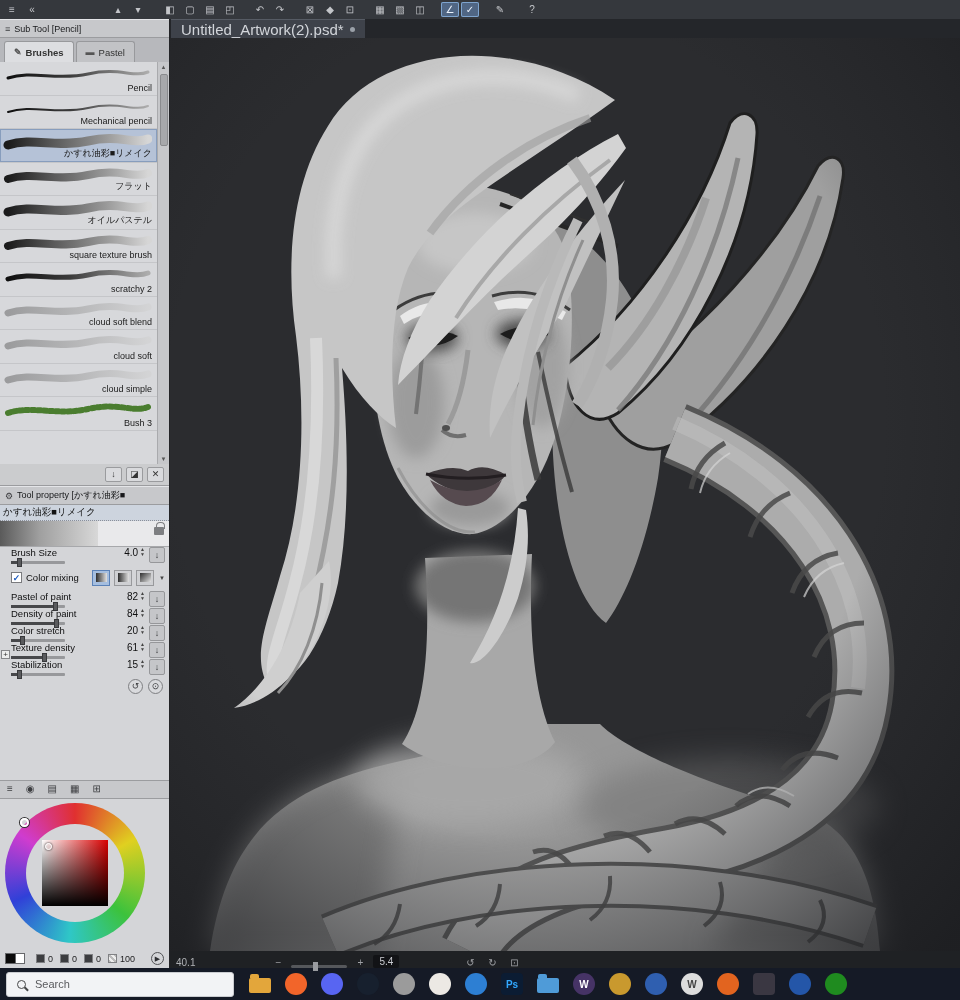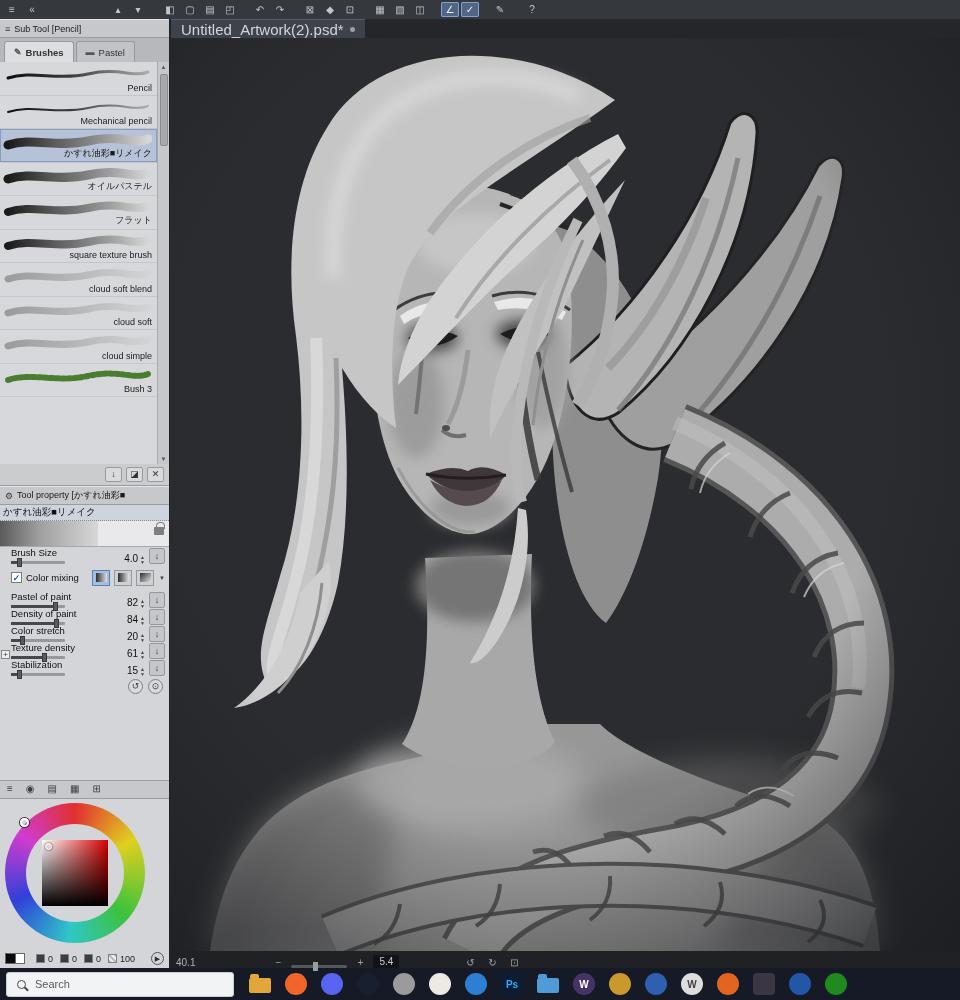--- a/index.html
+++ b/index.html
@@ -34,21 +34,21 @@
 
   .brush-actions{flex:0 0 22px;background:#cbccce;display:flex;justify-content:flex-end;align-items:center;gap:4px;padding:0 5px;border-bottom:1px solid #9b9c9f}
   .mini-icon{width:17px;height:15px;background:#d9dadd;border:1px solid #9a9b9e;border-radius:2px;font-size:9px;line-height:13px;text-align:center;color:#333}
 
   .cur-name{flex:0 0 16px;background:#cdd4de;font-size:9.5px;color:#111;padding:1px 3px;white-space:nowrap;overflow:hidden;border-bottom:1px dotted #8b8f99}
   .preview{flex:0 0 26px;background:#e9e9eb;position:relative;border-bottom:1px solid #a7a8ab}
   .preview .tex{position:absolute;left:0;top:0;bottom:0;width:58%;background:linear-gradient(to right,#5a5a5a,#9f9f9f 40%,#d8d8d8)}
   .lockbox{position:absolute;right:5px;top:6px;width:10px;height:8px;background:#7d7e81;border-radius:1px}
   .lockbox::before{content:'';position:absolute;left:1.5px;top:-5px;width:7px;height:6px;border:1.5px solid #7d7e81;border-bottom:none;border-radius:4px 4px 0 0}
 
-  .prop-row{flex:0 0 28px;display:flex;align-items:flex-end;padding:0 4px 0 11px;position:relative}
+  .prop-row{flex:0 0 28px;display:flex;align-items:flex-start;padding:0 4px 0 11px;position:relative}
   .prop-row .prop-expander{display:none;position:absolute;left:1px;top:8px;width:9px;height:9px;border:1px solid #86878a;background:#eceded;font-size:8px;line-height:7px;text-align:center;color:#333}
   .prop-row.expandable .prop-expander{display:block}
   .prop-left{flex:1;display:flex;flex-direction:column;gap:3px}
   .prop-label{font-size:9.5px;color:#0f0f10}
   .prop-track{width:54px;height:3px;background:#97989b;border-radius:1px;position:relative}
   .prop-fill{height:3px;background:#47484b}
   .prop-handle{position:absolute;top:-3px;width:5px;height:9px;background:#5a5b5e;border:1px solid #38393c}
   .prop-value{font-size:10px;color:#0f0f10;width:26px;text-align:right}
   .prop-spin{display:flex;flex-direction:column;margin-left:2px;gap:1px}
   .prop-spin i{font-style:normal;font-size:5px;line-height:4px;color:#444}
@@ -201,35 +201,41 @@
     <span class="brush-name">Mechanical pencil</span>
   </div>
             <div class="brush-row selected">
     <svg width="150" height="22">
       <path fill="none" stroke-linecap="round" d="M6 13 C 30 5, 55 16, 86 9 S 132 13, 146 7" stroke-width="9" stroke="url(#gTex)"></path>
     </svg>
     <span class="brush-name">かすれ油彩■リメイク</span>
   </div>
             <div class="brush-row">
     <svg width="150" height="22">
+      <path fill="none" stroke-linecap="round" d="M6 13 C 30 5, 55 16, 86 9 S 132 13, 146 7" stroke-width="8" stroke="url(#gTex)"></path>
+    </svg>
+    <span class="brush-name">フラット</span>
+  </div>
+            <div class="brush-row">
+    <svg width="150" height="22">
       <path fill="none" stroke-linecap="round" d="M6 13 C 30 5, 55 16, 86 9 S 132 13, 146 7" stroke-width="9" stroke="url(#gTex)"></path>
     </svg>
     <span class="brush-name">オイルパステル</span>
   </div>
             <div class="brush-row">
     <svg width="150" height="22">
       <path fill="none" stroke-linecap="round" d="M6 13 C 30 5, 55 16, 86 9 S 132 13, 146 7" stroke-width="8" stroke="url(#gTex)"></path>
     </svg>
-    <span class="brush-name">フラット</span>
-  </div>
-            <div class="brush-row">
-    <svg width="150" height="22">
-      <path fill="none" stroke-linecap="round" d="M6 13 C 30 5, 55 16, 86 9 S 132 13, 146 7" stroke-width="8" stroke="url(#gTex)"></path>
-    </svg>
     <span class="brush-name">square texture brush</span>
+  </div>
+            <div class="brush-row">
+    <svg width="150" height="22">
+      <path fill="none" stroke-linecap="round" d="M6 13 C 30 5, 55 16, 86 9 S 132 13, 146 7" stroke-width="5" stroke="url(#gDark)"></path>
+    </svg>
+    <span class="brush-name">scratchy 2</span>
   </div>
             <div class="brush-row">
     <svg width="150" height="22">
       <path fill="none" stroke-linecap="round" d="M6 13 C 30 5, 55 16, 86 9 S 132 13, 146 7" stroke-width="7" stroke="url(#gSoft)" opacity="0.55"></path>
     </svg>
     <span class="brush-name">cloud soft blend</span>
   </div>
             <div class="brush-row">
     <svg width="150" height="22">
       <path fill="none" stroke-linecap="round" d="M6 13 C 30 5, 55 16, 86 9 S 132 13, 146 7" stroke-width="7" stroke="url(#gSoft)" opacity="0.55"></path>

